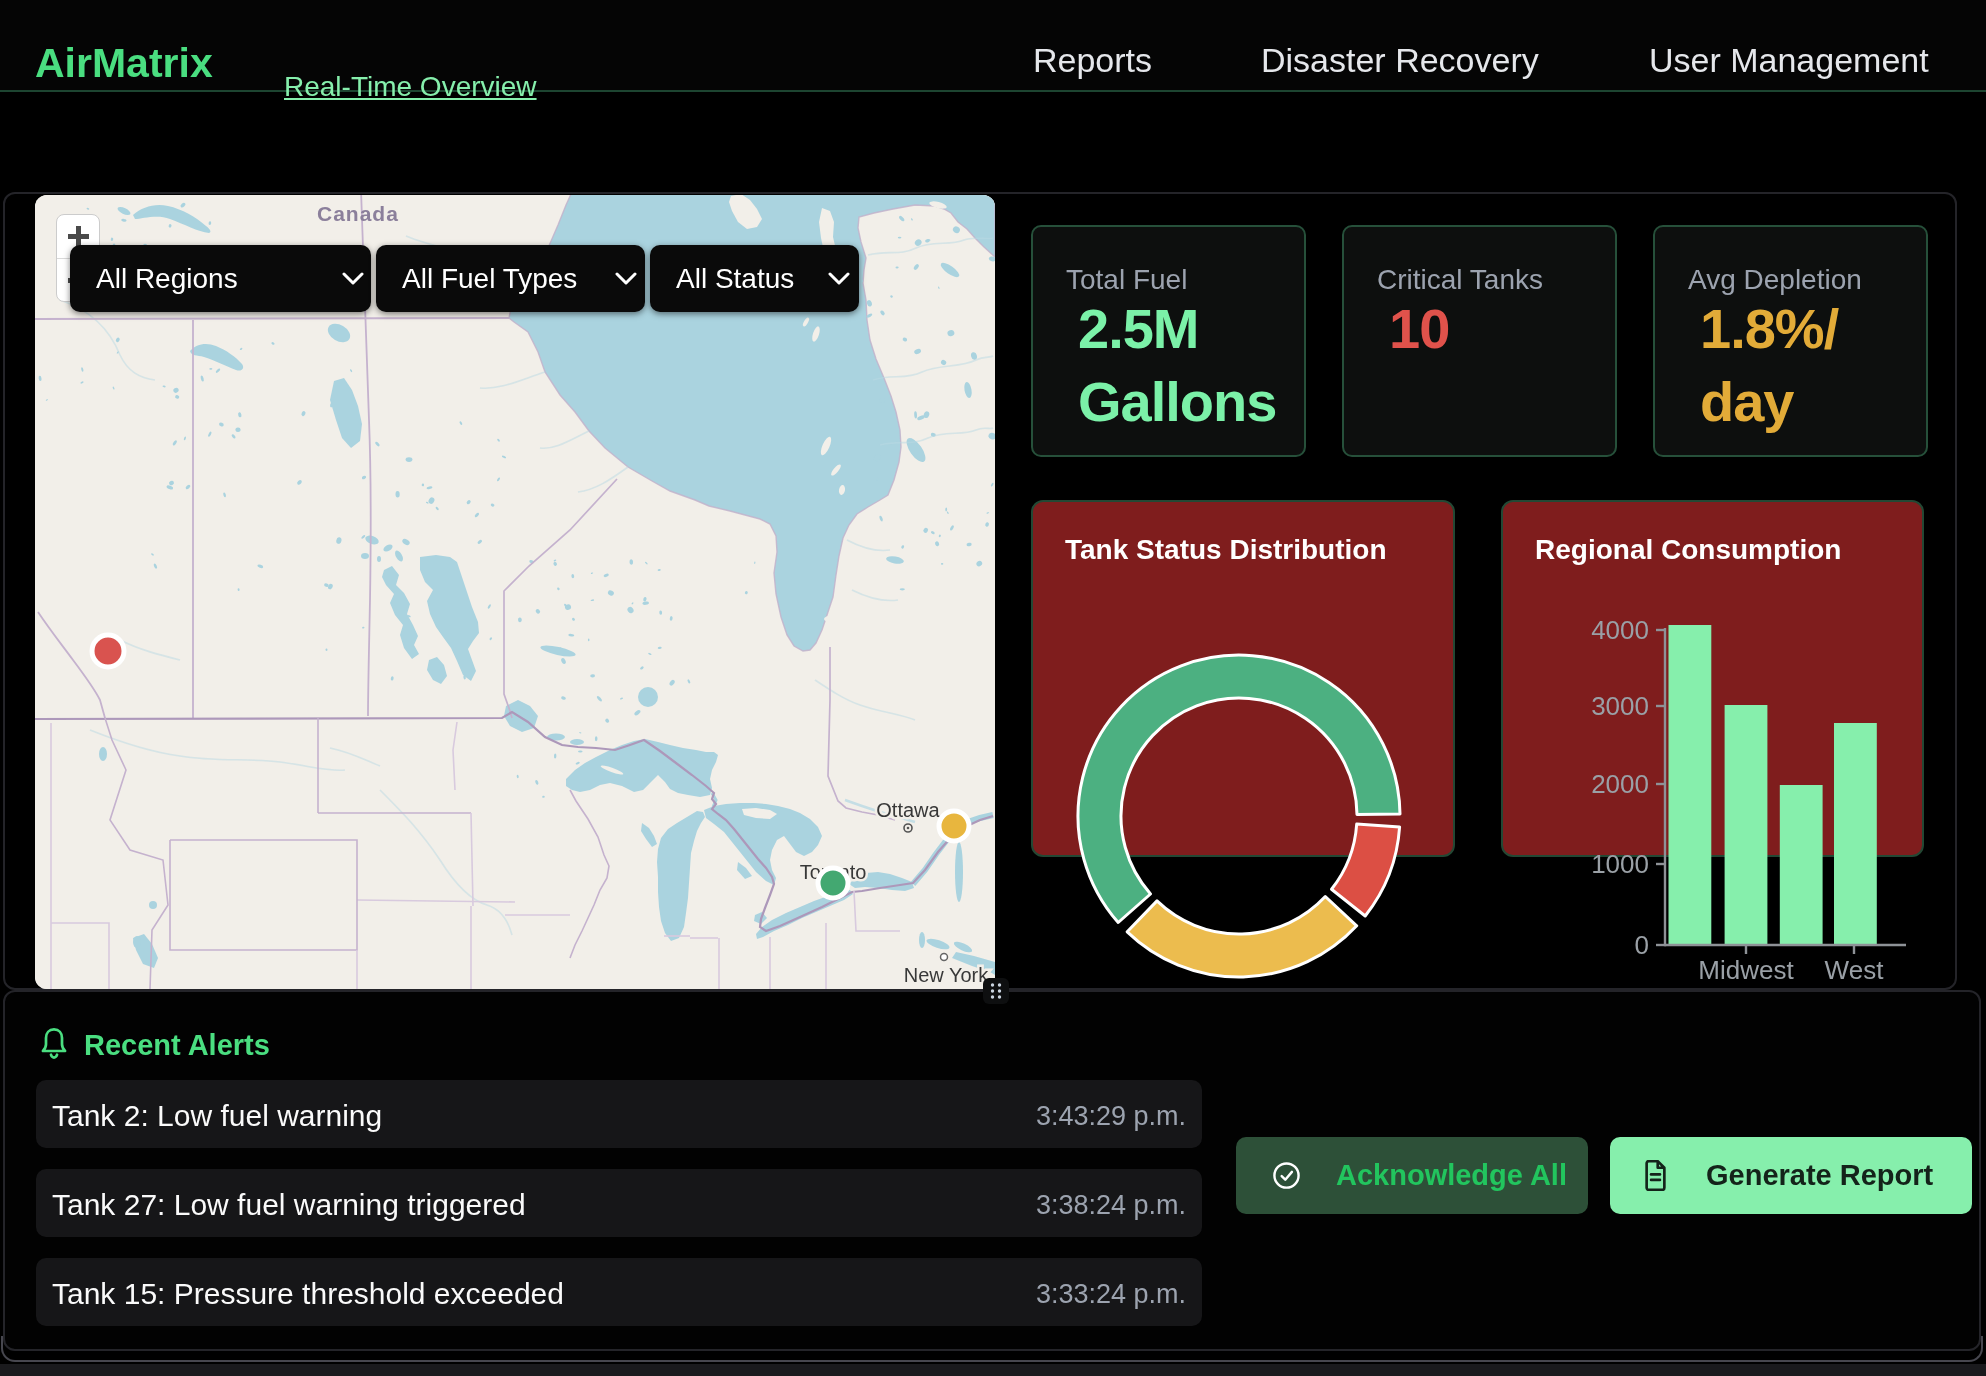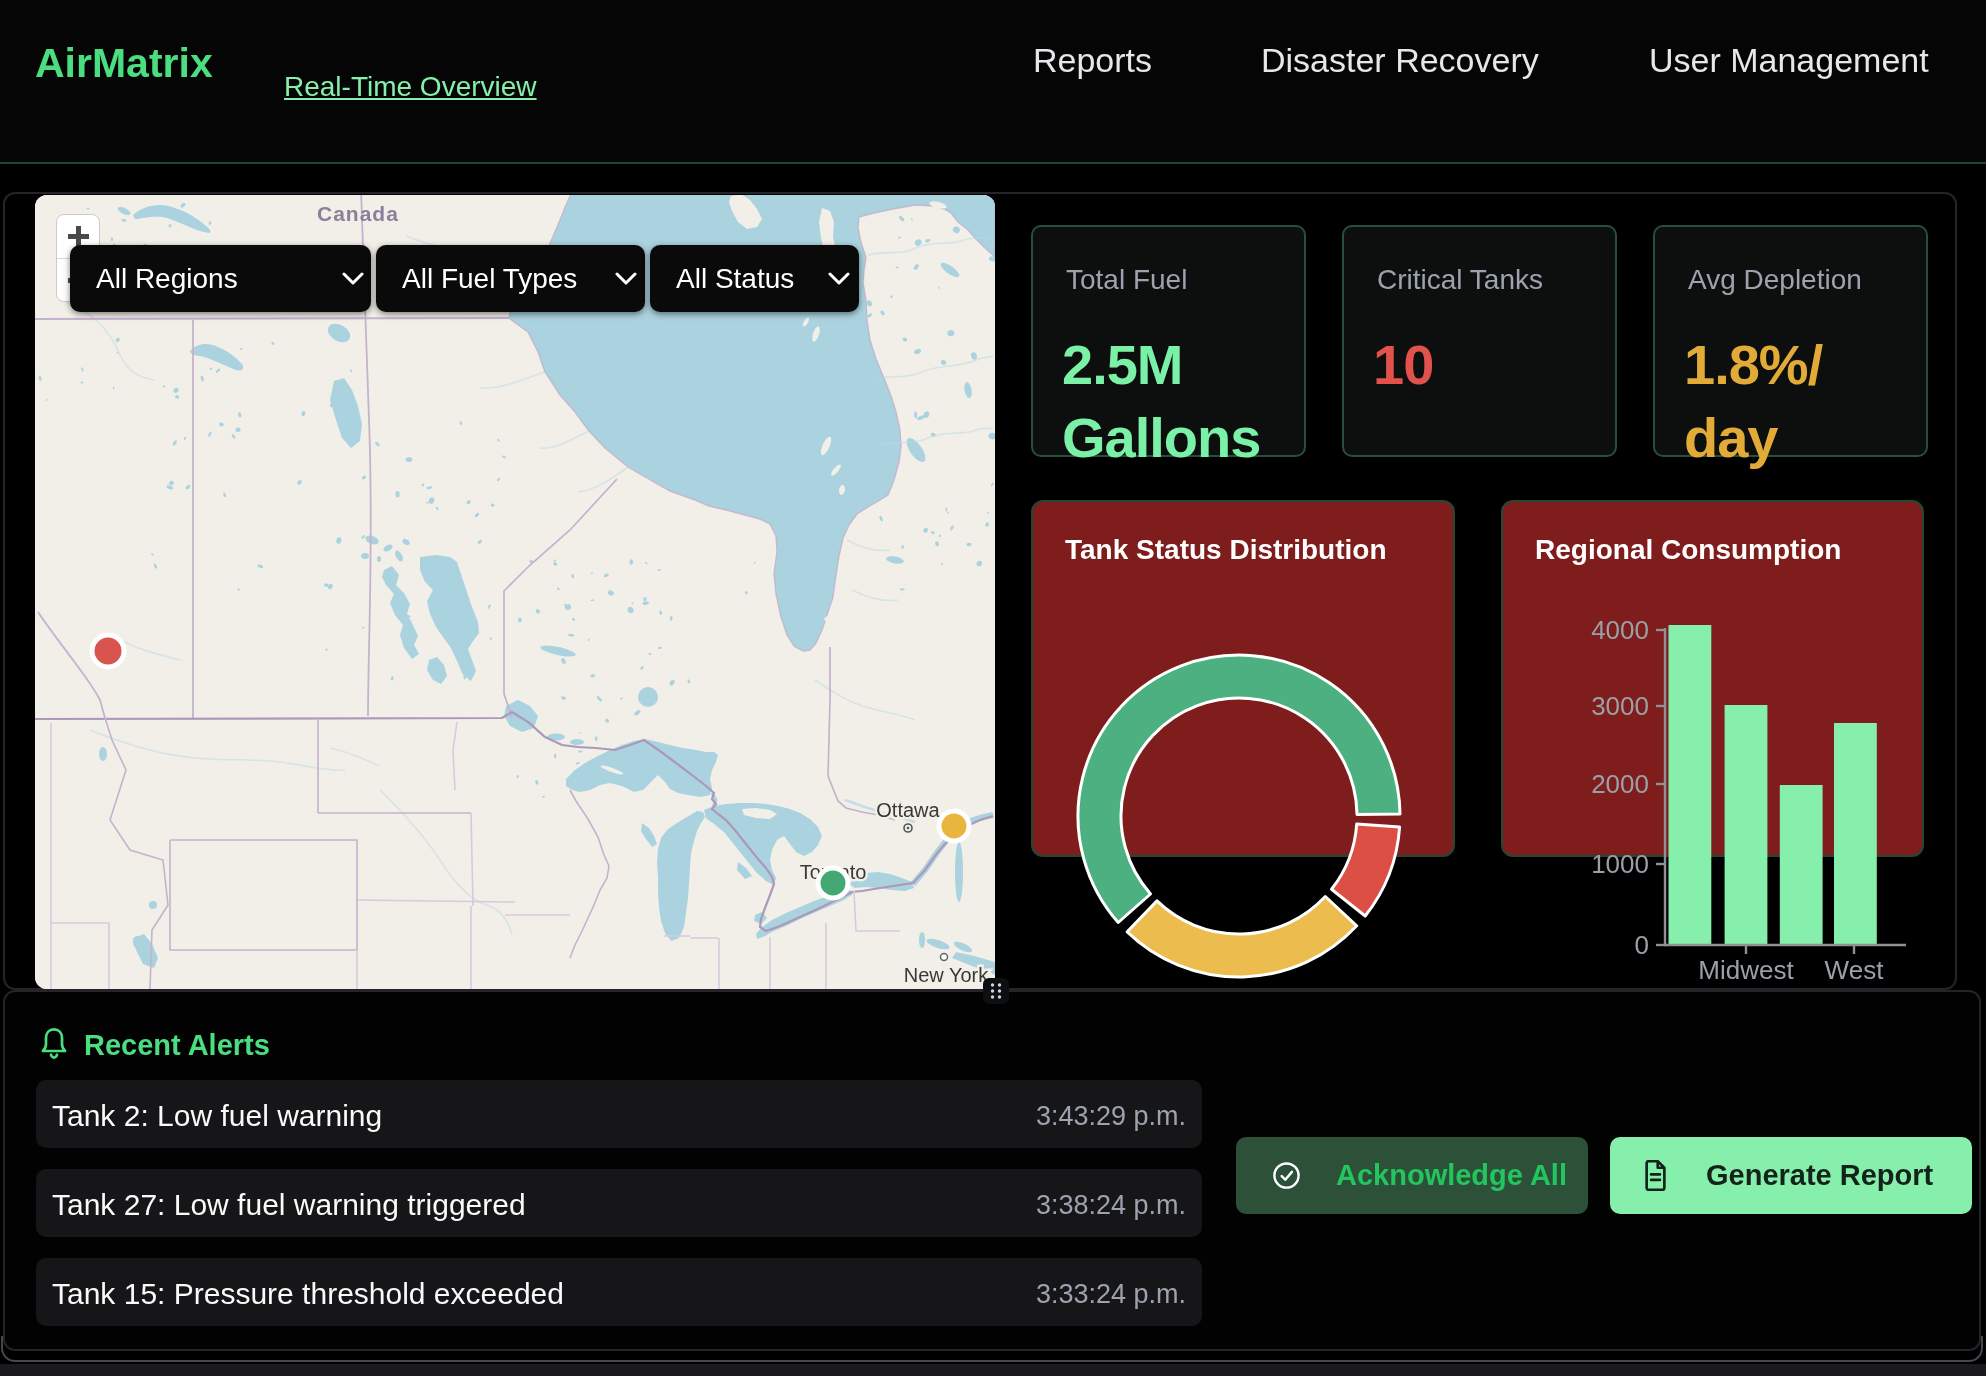--- a/index.html
+++ b/index.html
@@ -1,20 +1,20 @@
 <!DOCTYPE html>
 <html><head>
 <meta charset="utf-8">
 <style>
   * { margin:0; padding:0; box-sizing:border-box; }
   html,body { width:1986px; height:1376px; background:#000; overflow:hidden;
     font-family:"Liberation Sans", sans-serif; }
   .abs { position:absolute; }
   
-  #header { position:absolute; left:0; top:0; width:1986px; height:164px; background:#050505;
+  #header { position:absolute; left:0; top:0; width:1986px; height:92px; background:#050505;
     border-bottom:2px solid #1d4531; }
   #logo { position:absolute; left:35px; top:40px; font-size:41px; font-weight:bold; color:#4ade80; }
   #title { position:absolute; left:284px; top:14px; font-size:40px; font-weight:bold; color:#f3f4f6; }
   #subtitle { position:absolute; left:284px; top:71px; font-size:28px; color:#86efac;text-decoration:underline; }
   .nav { position:absolute; top:41px; font-size:34px; color:#e5e7eb; }
   
   #wpanel { position:absolute; left:3px; top:192px; width:1954px; height:798px;
     border:2px solid #242429; border-radius:12px; background:#000; }
   #bpanel { position:absolute; left:3px; top:990px; width:1978px; height:361px;
     border:2px solid #242429; border-radius:12px; background:#020202; }
@@ -25,21 +25,21 @@
   #map { position:absolute; left:35px; top:195px; width:960px; height:794px; border-radius:12px;
     overflow:hidden; background:#f2efe9; }
   .dd { position:absolute; height:67px; background:#0a0a0a; border-radius:10px;
     color:#ffffff; font-size:28px; font-weight:500; line-height:67px;
     box-shadow:0 2px 6px rgba(0,0,0,0.5); }
   .dd svg { position:absolute; top:27px; }
   
   .scard { position:absolute; top:225px; width:275px; height:232px; background:#0d0f0e;
     border:2px solid #26503a; border-radius:10px; }
   .slabel { position:absolute; left:33px; top:37px; font-size:28px; color:#9ca3af; }
-  .sval { position:absolute; left:29px; top:65px; font-size:56px; font-weight:bold; line-height:73px; letter-spacing:-1px;margin-top:36px; }
+  .sval { position:absolute; left:45px; top:65px; font-size:56px; font-weight:bold; line-height:73px; letter-spacing:-1px; }
   
   .ccard { position:absolute; top:500px; height:357px; background:#7f1d1d;
     border:2px solid #234834; border-radius:12px; }
   .ctitle { position:absolute; left:32px; top:32px; font-size:28px; font-weight:bold; color:#fff; }
   
   #ralerts { position:absolute; left:84px; top:1029px; font-size:29px; font-weight:bold; color:#4ade80; }
   .arow { position:absolute; left:36px; width:1166px; height:68px; background:#161618;
     border-radius:10px; }
   .atext { position:absolute; left:16px; top:19px; font-size:30px; color:#fafafa; }
   .atime { position:absolute; right:16px; top:21px; font-size:27px; color:#9ca3af; }

